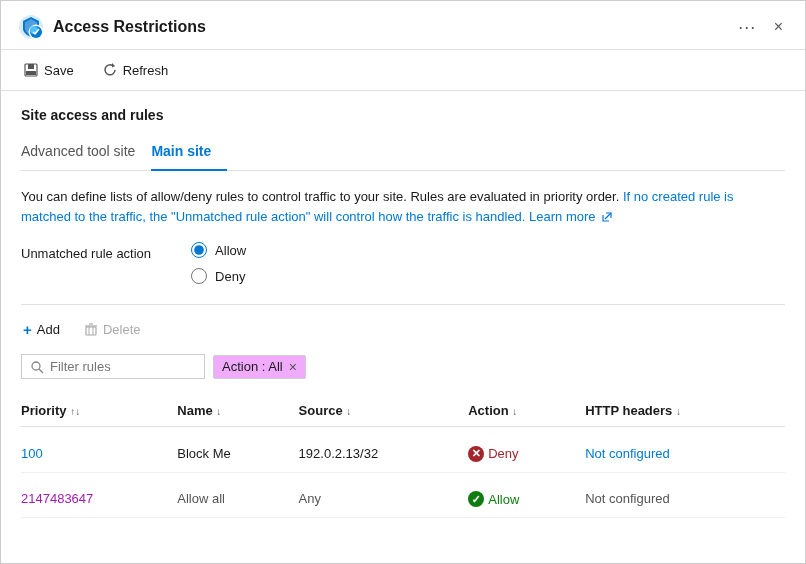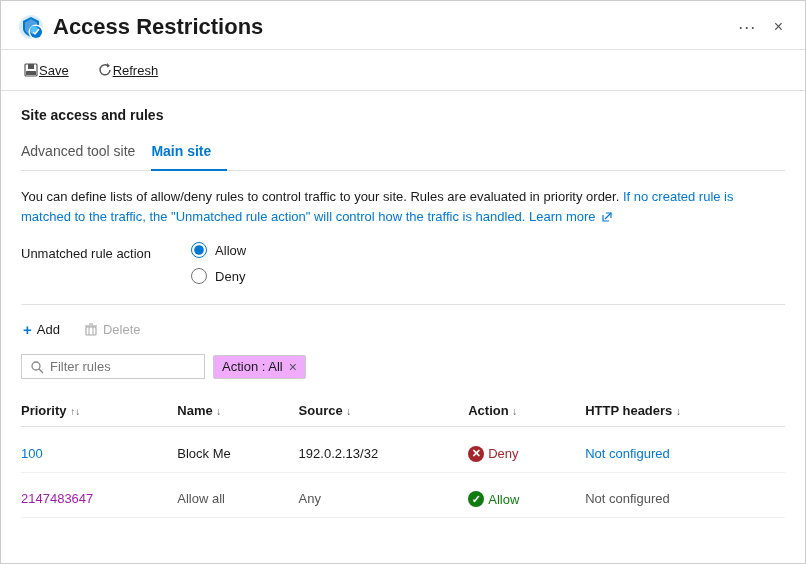--- a/index.html
+++ b/index.html
@@ -27,21 +27,21 @@
       padding: 12px 16px 8px 16px;
       border-bottom: 1px solid #e0e0e0;
     }
     .title-bar-icon {
       width: 28px;
       height: 28px;
       margin-right: 8px;
       flex-shrink: 0;
     }
     .title-text {
-      font-size: 22px;
+      font-size: 16px;
       font-weight: 600;
       color: #1a1a1a;
       flex: 1;
     }
     .title-menu {
       color: #555;
       font-size: 18px;
       margin-right: 12px;
       cursor: pointer;
     }
@@ -54,27 +54,27 @@
     .toolbar {
       display: flex;
       align-items: center;
       padding: 8px 16px;
       border-bottom: 1px solid #e0e0e0;
       gap: 16px;
     }
     .toolbar-btn {
       display: flex;
       align-items: center;
+      gap: 5px;
       background: none;
       border: none;
       cursor: pointer;
       font-size: 13px;
       color: #1a1a1a;
       padding: 4px 6px;
-      text-decoration: underline;
     }
     .content {
       padding: 16px 20px;
       flex: 1;
     }
     .section-title {
       font-weight: 600;
       font-size: 14px;
       color: #1a1a1a;
       margin-bottom: 12px;

